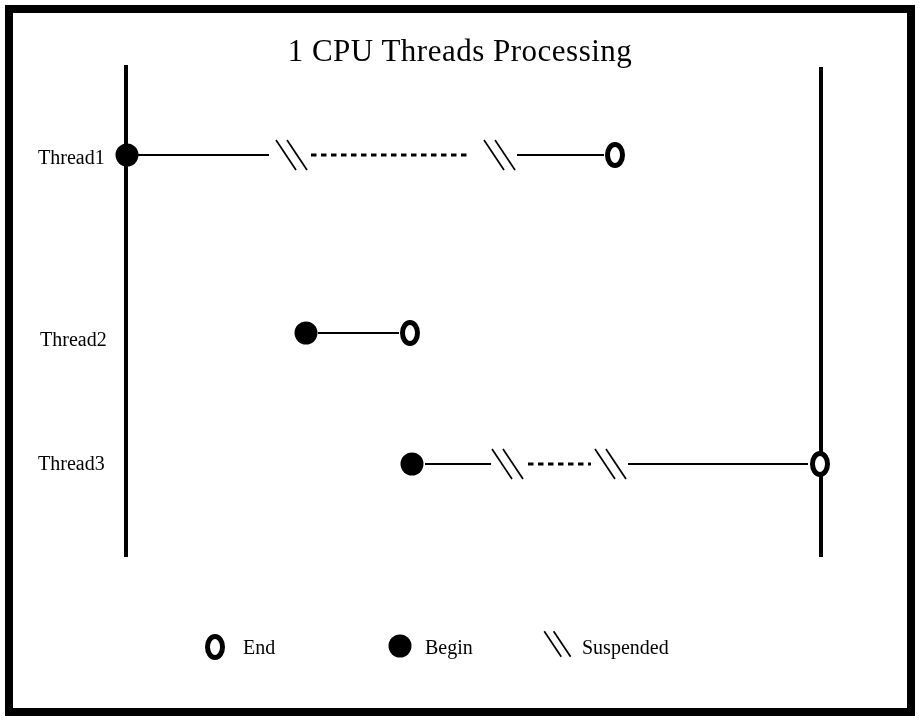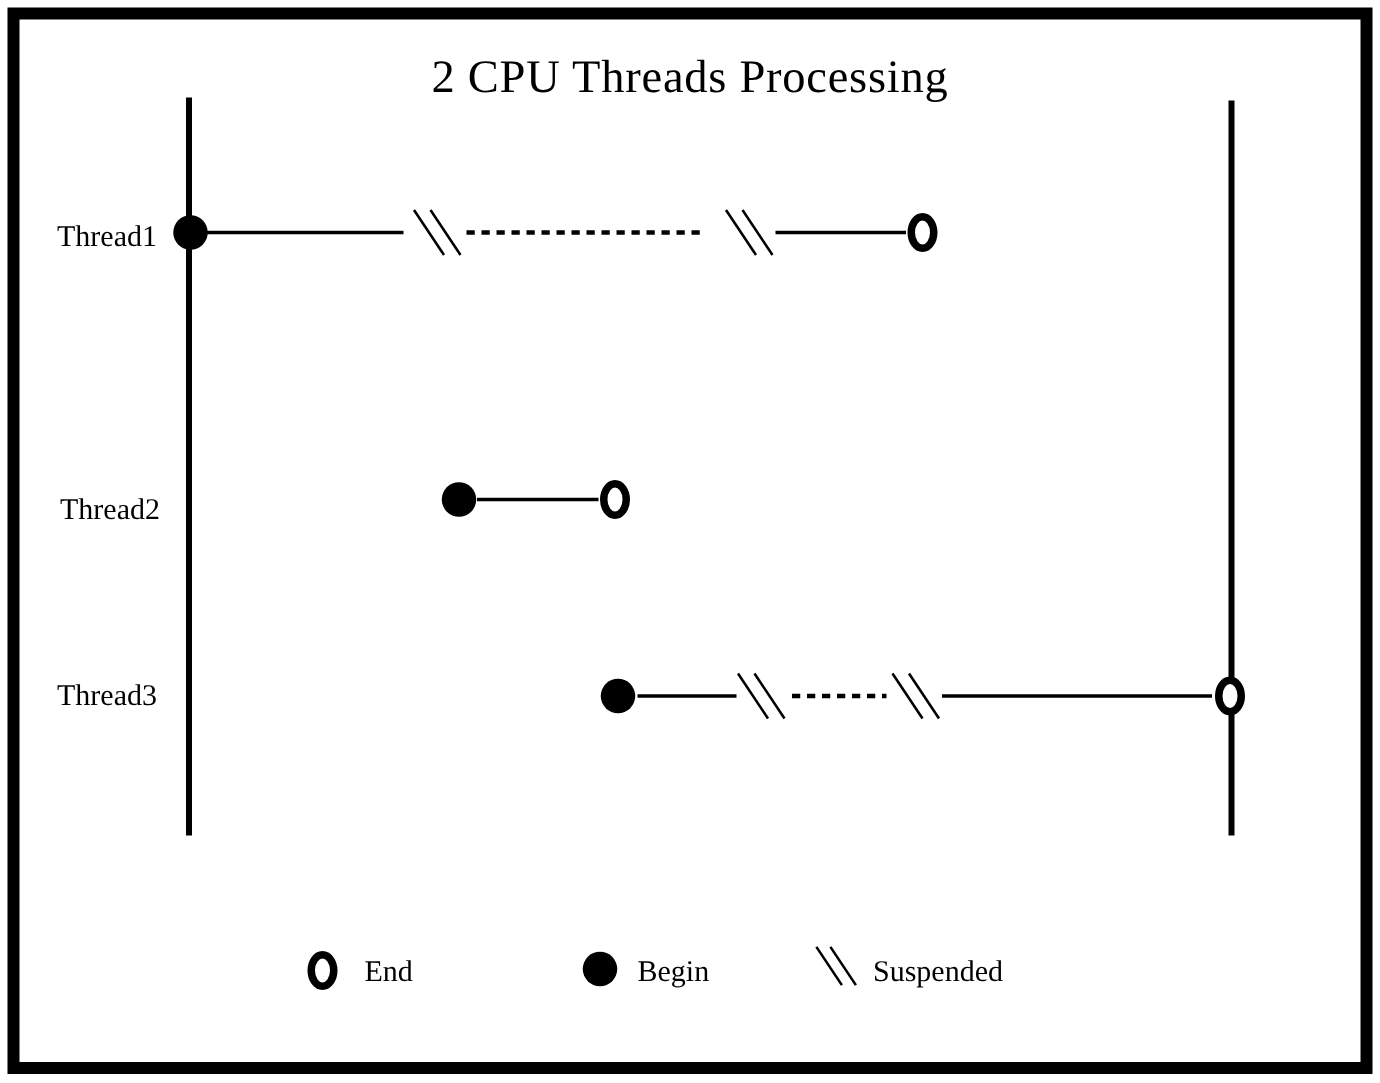--- a/index.html
+++ b/index.html
@@ -31,21 +31,21 @@
   svg.diagram text{
     font-family:"Liberation Serif", serif;
     fill:#000000;
   }
 </style>
 </head>
 <body>
 
 <div class="page">
   <div class="frame"></div>
-  <div class="title">2 CPU Threads Processing</div>
+  <div class="title">1 CPU Threads Processing</div>
   <svg class="diagram" id="diagram-svg" width="920" height="722" viewBox="0 0 920 722">
       <line x1="126" y1="65" x2="126" y2="557" stroke="#000000" stroke-width="4"></line>
       <line x1="821" y1="67" x2="821" y2="557" stroke="#000000" stroke-width="4"></line>
       <text x="38" y="164" font-size="20">Thread1</text>
       <circle cx="127" cy="155" r="11.5" fill="#000000"></circle>
       <line x1="138" y1="155" x2="269" y2="155" stroke="#000000" stroke-width="2.2"></line>
       <line x1="276" y1="140" x2="296" y2="170" stroke="#000000" stroke-width="1.7"></line>
       <line x1="287" y1="140" x2="307" y2="170" stroke="#000000" stroke-width="1.7"></line>
       <line x1="311" y1="155" x2="468" y2="155" stroke="#000000" stroke-width="3" stroke-dasharray="5.5 4.5"></line>
       <line x1="484" y1="140" x2="504" y2="170" stroke="#000000" stroke-width="1.7"></line>

